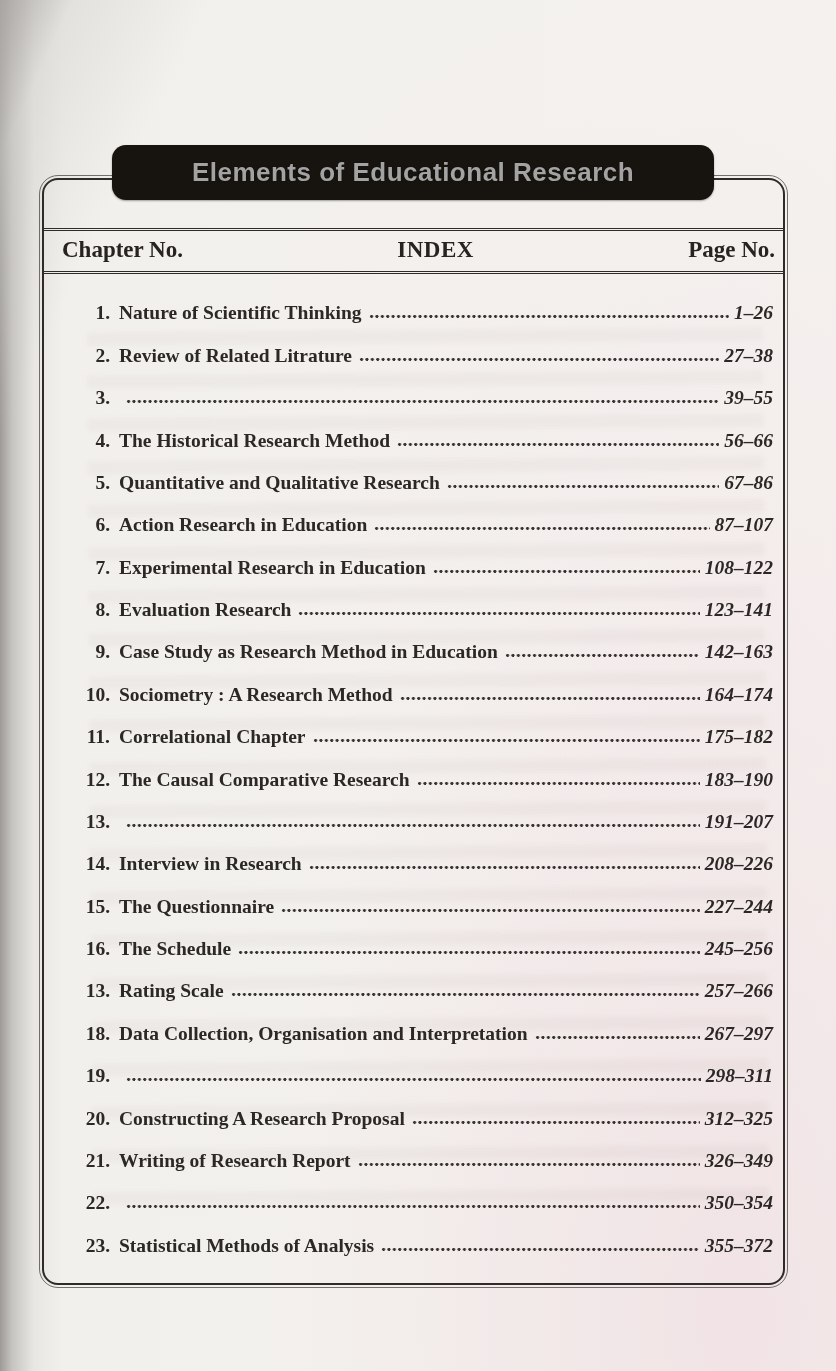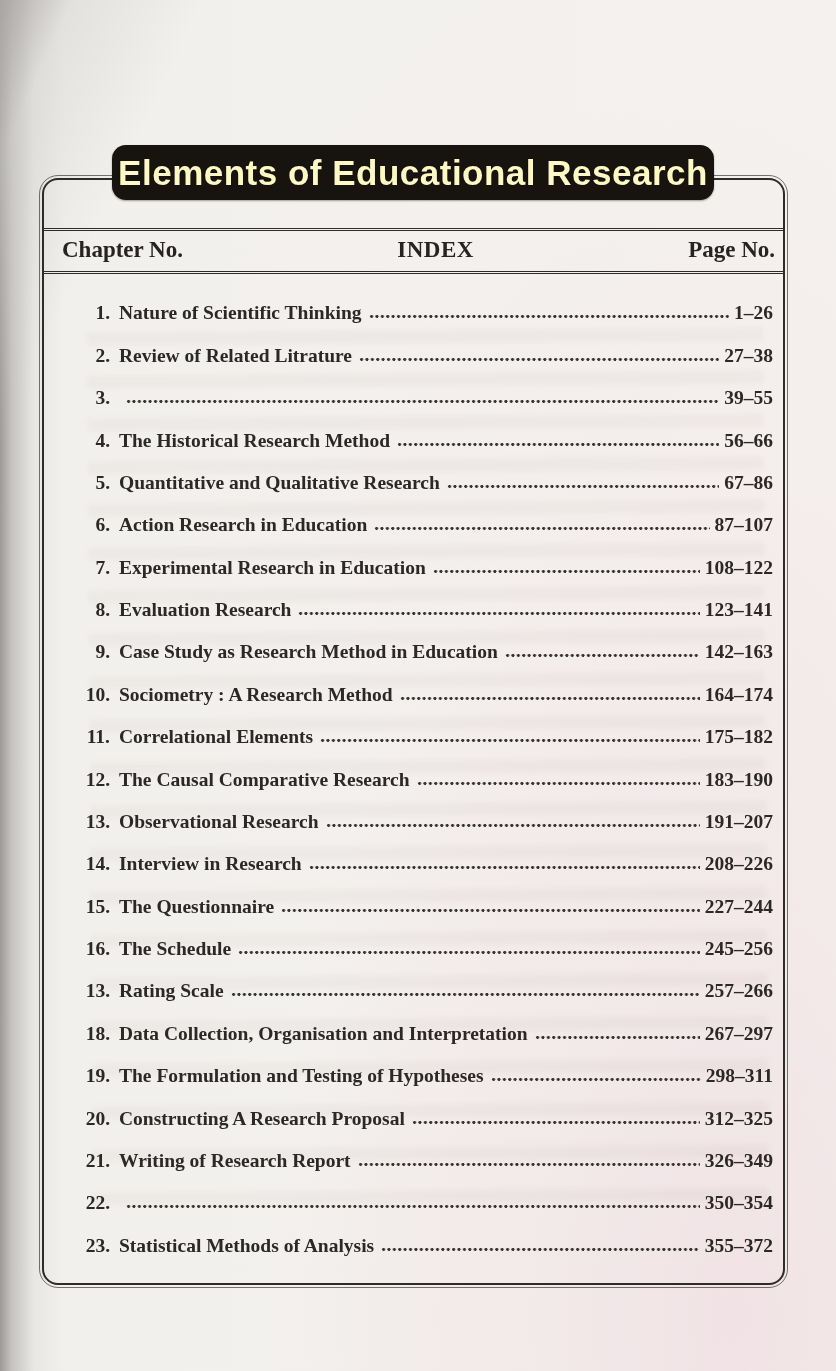--- a/index.html
+++ b/index.html
@@ -39,24 +39,24 @@
     height: 55px;
     background: #17130f;
     border-radius: 14px;
     display: flex;
     align-items: center;
     justify-content: center;
     z-index: 3;
     box-shadow: 0 1px 2px rgba(0,0,0,0.35);
   }
   .banner-title {
-    color: #fef9c3;
+    color: #a3a3a3;
     font-family: "Liberation Sans", sans-serif;
     font-weight: 900;
-    font-size: 35px;
+    font-size: 26px;
     letter-spacing: 0.5px;
     white-space: nowrap;
     text-shadow: 0 0 1px rgba(0,0,0,0.8);
   }
 
   .frame {
     position: absolute;
     left: 42px;
     top: 178px;
     width: 739px;
@@ -113,21 +113,21 @@
   .entry-title { white-space: nowrap; flex: 0 0 auto; }
   .entry-dots {
     flex: 1 1 auto;
     height: 7px;
     margin: 0 5px 0 7px;
     background-image: radial-gradient(circle at 2.6px 4.4px, #37332f 1.25px, rgba(0,0,0,0) 1.8px);
     background-size: 5.4px 7px;
     background-repeat: repeat-x;
     background-position: left bottom;
   }
-  .entry-pages { white-space: nowrap; flex: 0 0 auto; }
+  .entry-pages { white-space: nowrap; flex: 0 0 auto; font-style: italic; }
 </style>
 </head>
 <body>
 
 <div class="scan">
 
   <div class="bleed"></div>
 
   <div class="banner">
     <span class="banner-title">Elements of Educational Research</span>
@@ -206,35 +206,34 @@
 
   <div class="entry-row">
     <span class="entry-no">10.</span>
     <span class="entry-title">Sociometry : A Research Method</span>
     <span class="entry-dots"></span>
     <span class="entry-pages">164–174</span>
   </div>
 
   <div class="entry-row">
     <span class="entry-no">11.</span>
-    <span class="entry-title">Correlational Elements</span>
+    <span class="entry-title">Correlational Chapter</span>
     <span class="entry-dots"></span>
     <span class="entry-pages">175–182</span>
   </div>
 
   <div class="entry-row">
     <span class="entry-no">12.</span>
     <span class="entry-title">The Causal Comparative Research</span>
     <span class="entry-dots"></span>
     <span class="entry-pages">183–190</span>
   </div>
 
   <div class="entry-row">
     <span class="entry-no">13.</span>
-    <span class="entry-title">Observational Research</span>
     <span class="entry-dots"></span>
     <span class="entry-pages">191–207</span>
   </div>
 
   <div class="entry-row">
     <span class="entry-no">14.</span>
     <span class="entry-title">Interview in Research</span>
     <span class="entry-dots"></span>
     <span class="entry-pages">208–226</span>
   </div>
@@ -262,21 +261,20 @@
 
   <div class="entry-row">
     <span class="entry-no">18.</span>
     <span class="entry-title">Data Collection, Organisation and Interpretation</span>
     <span class="entry-dots"></span>
     <span class="entry-pages">267–297</span>
   </div>
 
   <div class="entry-row">
     <span class="entry-no">19.</span>
-    <span class="entry-title">The Formulation and Testing of Hypotheses</span>
     <span class="entry-dots"></span>
     <span class="entry-pages">298–311</span>
   </div>
 
   <div class="entry-row">
     <span class="entry-no">20.</span>
     <span class="entry-title">Constructing A Research Proposal</span>
     <span class="entry-dots"></span>
     <span class="entry-pages">312–325</span>
   </div>

